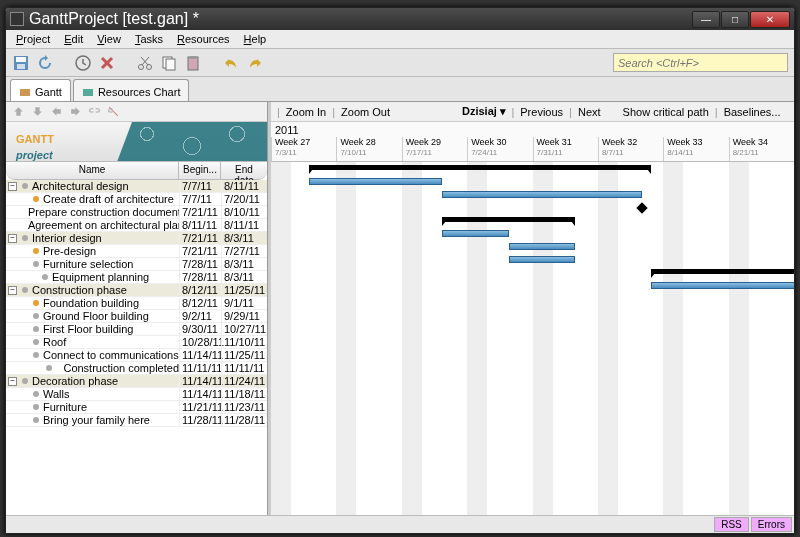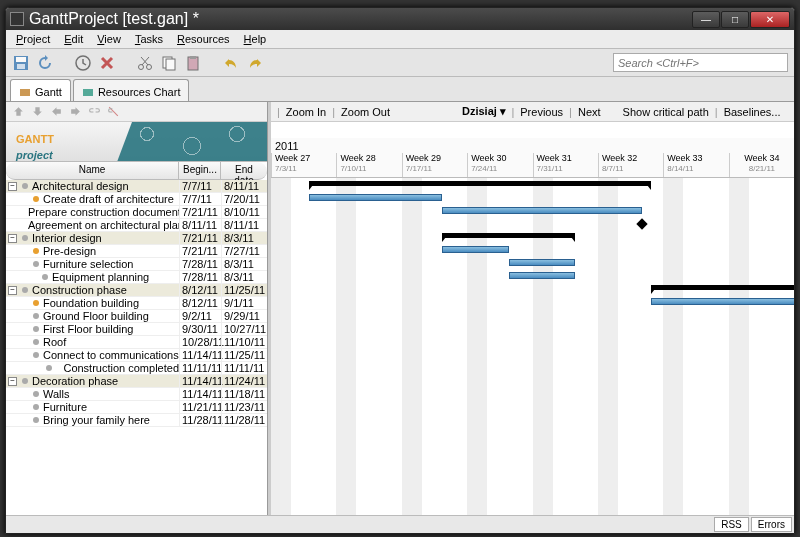--- a/index.html
+++ b/index.html
@@ -11,21 +11,21 @@
 .winbtns { display:flex; gap:1px; }
 .winbtn { width:28px; height:17px; background:linear-gradient(#5c5c5c,#3a3a3a); border:1px solid #222; border-radius:2px; color:#fff; font-size:10px; display:flex; align-items:center; justify-content:center; cursor:pointer; }
 .winbtn.close { background:linear-gradient(#d66,#a22); width:40px; }
 .menubar { height:19px; background:#ececec; border-bottom:1px solid #bbb; display:flex; align-items:center; padding:0 4px; gap:2px; }
 .menubar span { padding:2px 6px; cursor:pointer; }
 .menubar span u { text-decoration:underline; }
 .toolbar { height:28px; background:#e5e5e5; border-bottom:1px solid #bbb; display:flex; align-items:center; padding:0 6px; gap:6px; }
 .tb-ico { width:18px; height:18px; display:flex; align-items:center; justify-content:center; cursor:pointer; opacity:.8; }
 .tb-ico svg { width:18px; height:18px; }
 .tb-sep { width:8px; }
-.search { margin-left:auto; width:175px; height:19px; border:1px solid #aaa; background:#ffffff; padding:1px 4px; color:#888; font-style:italic; }
+.search { margin-left:auto; width:175px; height:19px; border:1px solid #aaa; background:#fef9c3; padding:1px 4px; color:#888; font-style:italic; }
 .tabbar { height:24px; background:#e5e5e5; display:flex; align-items:flex-end; padding:2px 4px 0; gap:2px; }
 .tab { height:22px; background:#f3f3f3; border:1px solid #9a9a9a; border-bottom:none; border-radius:3px 3px 0 0; padding:3px 8px 0; display:flex; align-items:center; gap:4px; cursor:pointer; }
 .tab.active { background:#fff; }
 .tab .ti { width:12px; height:12px; }
 .content { flex:1; background:#fff; display:flex; border-top:1px solid #9a9a9a; overflow:hidden; position:relative; }
 .left { width:262px; display:flex; flex-direction:column; border-right:1px solid #9a9a9a; }
 .mini-tb { height:20px; background:#f0f0f0; border-bottom:1px solid #ccc; display:flex; align-items:center; gap:6px; padding:0 6px; }
 .mini-ico { width:13px; height:13px; opacity:.55; cursor:pointer; }
 .logo { height:40px; background:linear-gradient(#f5f5f5,#e0e0e0); border-bottom:1px solid #bbb; position:relative; overflow:hidden; }
 .logo-txt { position:absolute; left:10px; top:8px; font-size:14px; font-weight:bold; }
@@ -45,36 +45,36 @@
 .row .dc { width:42px; padding-left:2px; border-left:1px solid #eee; }
 .row .dc2 { width:46px; padding-left:2px; border-left:1px solid #eee; }
 .exp { width:9px; height:9px; border:1px solid #888; background:#fff; display:flex; align-items:center; justify-content:center; font-size:8px; line-height:1; margin-right:3px; cursor:pointer; }
 .dot { width:6px; height:6px; border-radius:50%; background:#aaa; margin:0 4px 0 2px; }
 .dot.o { background:#e8a030; }
 .splitter { width:3px; background:#ccc; cursor:col-resize; }
 .right { flex:1; display:flex; flex-direction:column; overflow:hidden; }
 .r-toolbar { height:20px; background:#f0f0f0; border-bottom:1px solid #ccc; display:flex; align-items:center; padding:0 6px; gap:6px; font-size:10px; }
 .rsep { color:#999; }
 .rlink { cursor:pointer; }
-.timeline-head { height:40px; background:#fafafa; border-bottom:1px solid #bbb; position:relative;margin-top:16px; }
+.timeline-head { height:40px; background:#fafafa; border-bottom:1px solid #bbb; position:relative; }
 .year { position:absolute; top:2px; left:4px; font-size:11px; }
 .weeks { position:absolute; bottom:0; left:0; right:0; height:24px; display:flex; }
 .wk { border-left:1px solid #ccc; padding:1px 3px; font-size:9px; line-height:1.1; }
 .wk .d { color:#888; font-size:8px; }
 .gantt { flex:1; position:relative; background:#fff; overflow:hidden; }
 .gcols { position:absolute; inset:0; display:flex; }
 .gcol { border-left:1px solid #eee; height:100%; }
 .bar { position:absolute; height:7px; top:3px; background:linear-gradient(#8abfe0,#4a8cc0); border:1px solid #2a6090; }
 .sumbar { position:absolute; height:5px; top:3px; background:#000; }
 .sumbar::before,.sumbar::after { content:""; position:absolute; top:4px; width:0; height:0; border-top:5px solid #000; }
 .sumbar::before { left:0; border-right:4px solid transparent; }
 .sumbar::after { right:0; border-left:4px solid transparent; }
 .diamond { position:absolute; width:8px; height:8px; background:#000; transform:rotate(45deg); top:3px; }
 .status { height:18px; background:#e8e8e8; border-top:1px solid #bbb; display:flex; justify-content:flex-end; align-items:center; gap:2px; padding:0 2px; }
-.sbtn { background:#ffffff; border:1px solid #aaa; padding:1px 6px; font-size:10px; cursor:pointer; }
+.sbtn { background:#f0abfc; border:1px solid #aaa; padding:1px 6px; font-size:10px; cursor:pointer; }
 .drpdn { font-weight:bold; }
 .drpdn::after { content:" \25BE"; }
 </style>
 </head>
 <body>
 
 <div class="window">
   <div class="titlebar">
     <div class="ico"></div>
     <div class="title">GanttProject [test.gan] *</div>
@@ -395,21 +395,21 @@
       <div class="timeline-head">
         <div class="year">2011</div>
         <div class="weeks" id="weeks">
             <div class="wk" style="width: 66.5px;">Week 27<br><span class="d">7/3/11</span></div>
             <div class="wk" style="width: 66.5px;">Week 28<br><span class="d">7/10/11</span></div>
             <div class="wk" style="width: 66.5px;">Week 29<br><span class="d">7/17/11</span></div>
             <div class="wk" style="width: 66.5px;">Week 30<br><span class="d">7/24/11</span></div>
             <div class="wk" style="width: 66.5px;">Week 31<br><span class="d">7/31/11</span></div>
             <div class="wk" style="width: 66.5px;">Week 32<br><span class="d">8/7/11</span></div>
             <div class="wk" style="width: 66.5px;">Week 33<br><span class="d">8/14/11</span></div>
-            <div class="wk" style="width: 66.5px; text-align: center;">Week 34<br><span class="d">8/21/11</span></div>
+            <div class="wk" style="width: 66.5px;">Week 34<br><span class="d">8/21/11</span></div>
           </div>
       </div>
       <div class="gantt" id="gantt">
           <div class="gcols">
             <div class="gcol" style="width: 66.5px;">
               <div style="position: relative; width: 19px; height: 100%; background: rgb(238, 238, 238); float: left;"></div>
             </div>
             <div class="gcol" style="width: 66.5px;">
               <div style="position: relative; width: 19px; height: 100%; background: rgb(238, 238, 238); float: left;"></div>
             </div>

